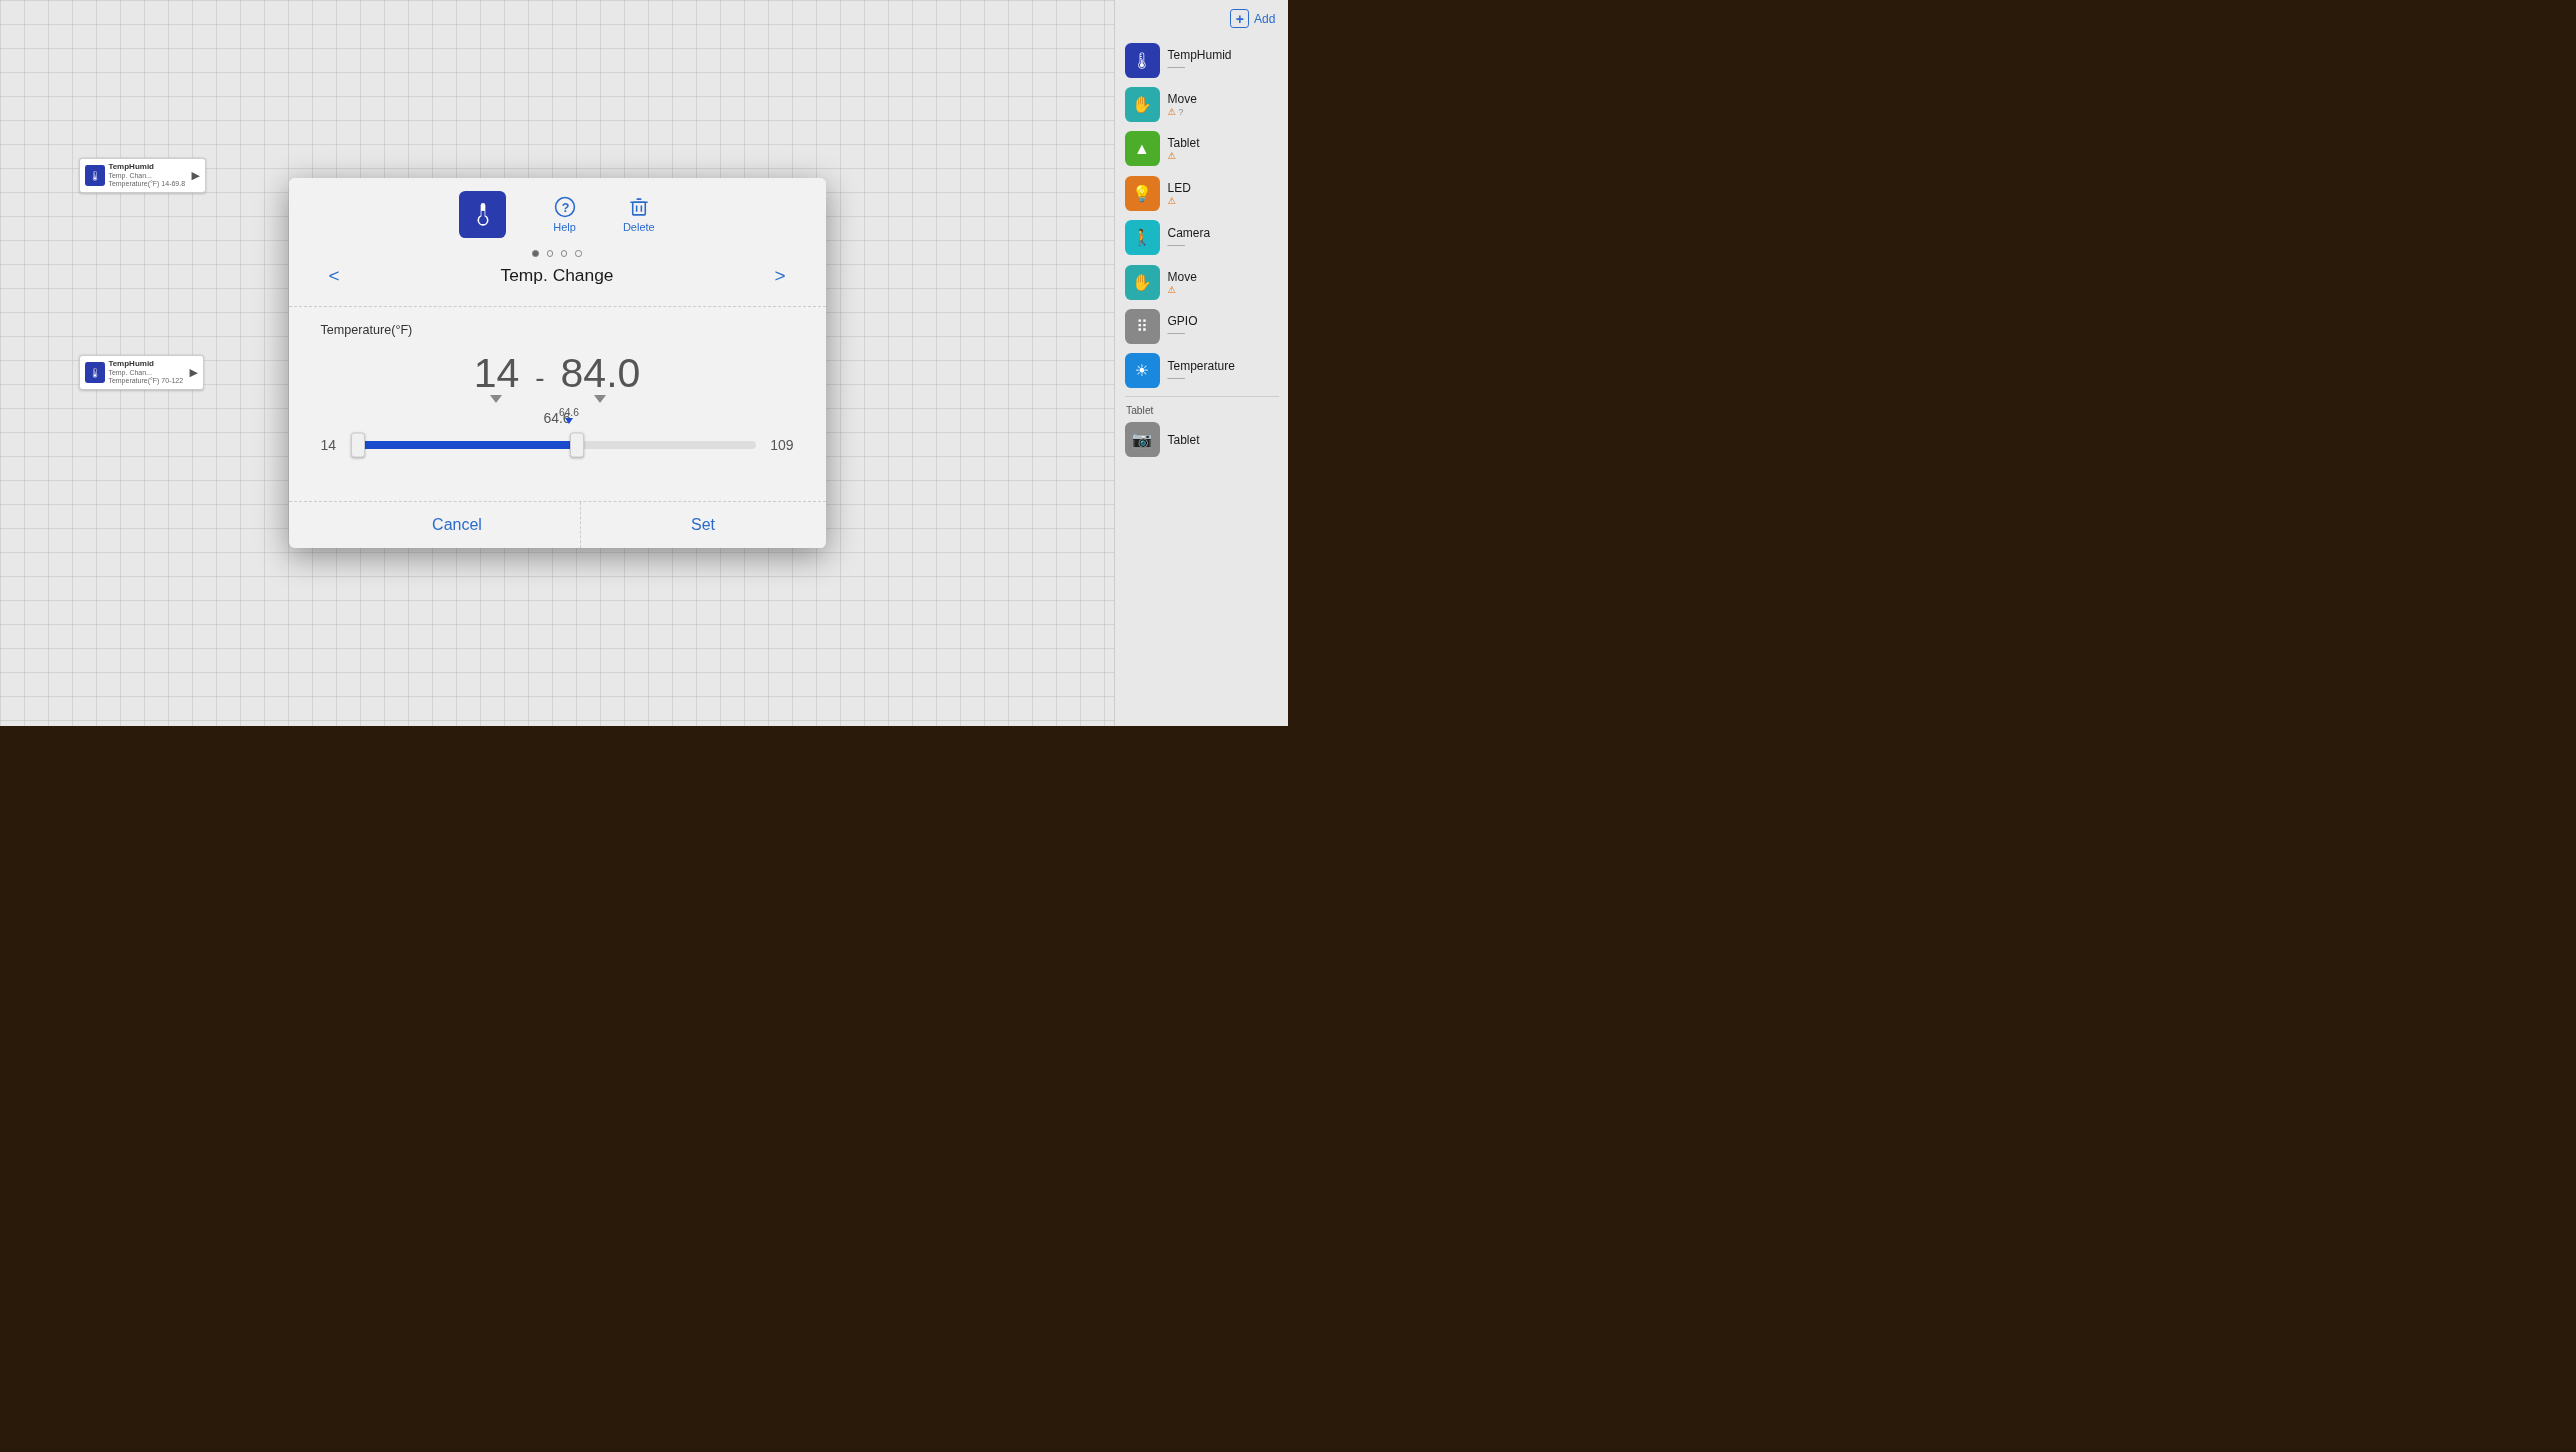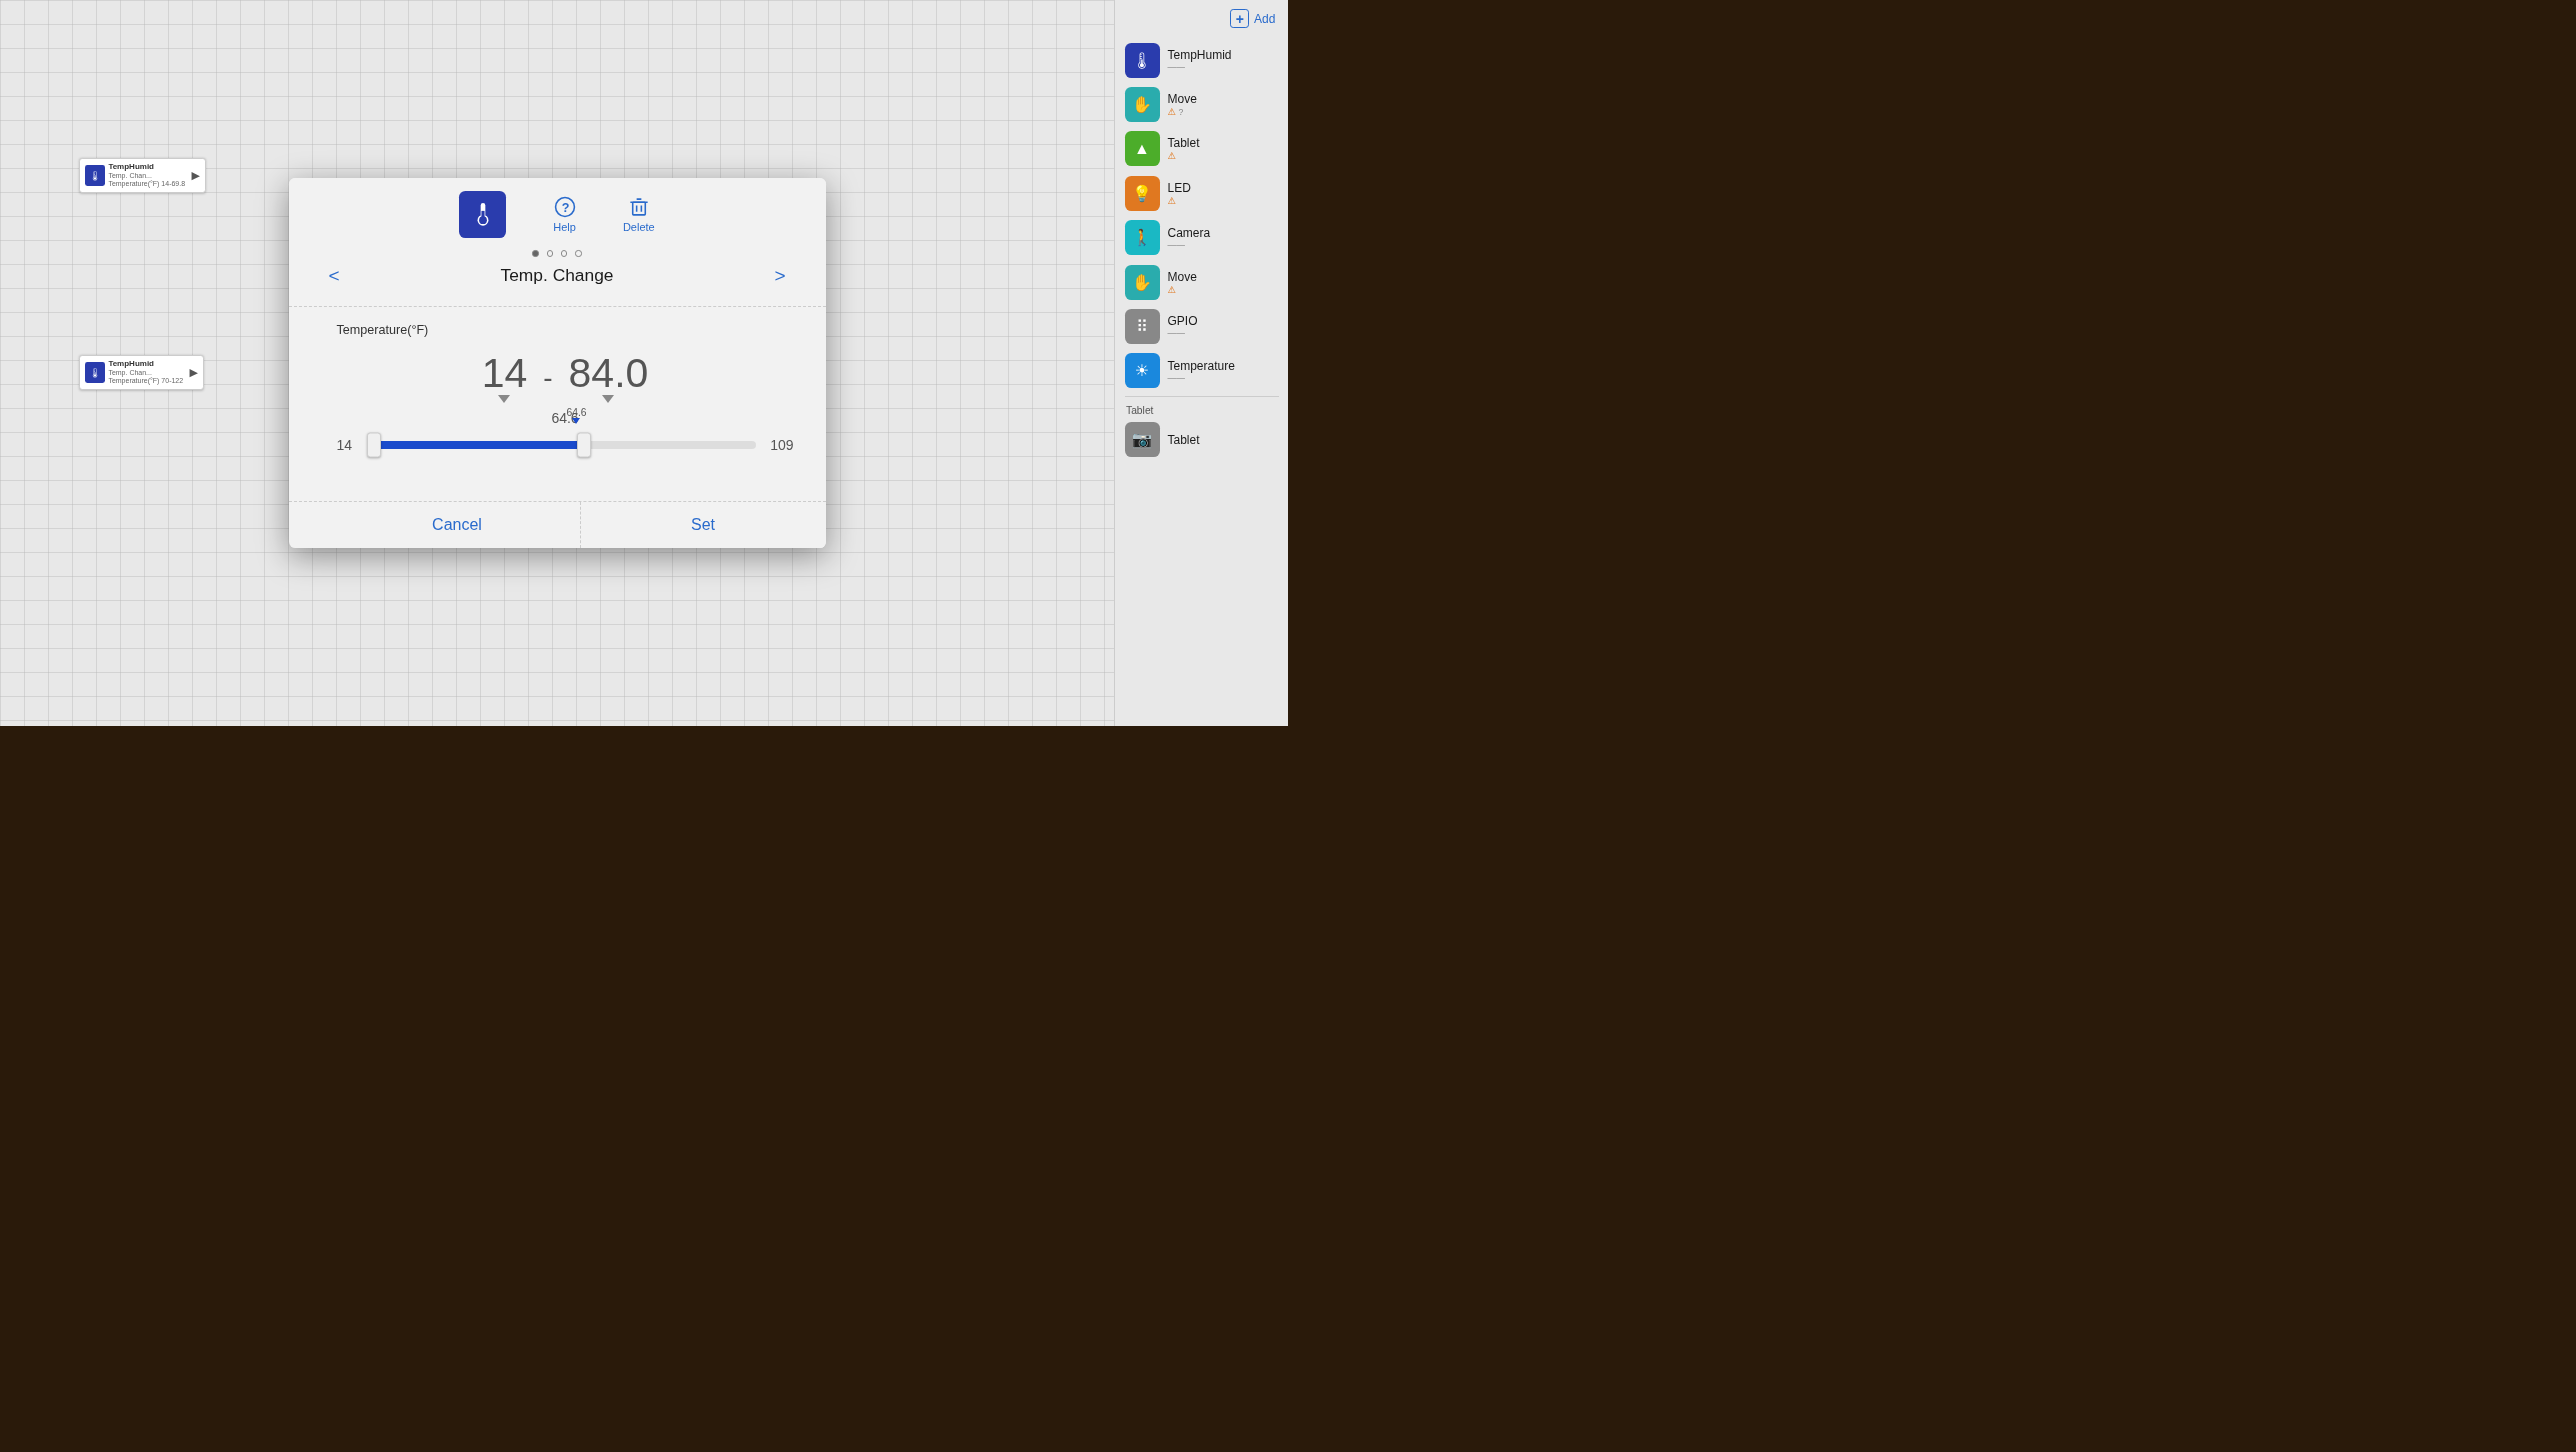--- a/index.html
+++ b/index.html
@@ -154,21 +154,20 @@
     .modal-title {
       font-size: 17.4px;
       font-weight: 500;
       color: #1a1a1a;
     }
 
     
     .modal-body {
       padding: 16px 32px;
       background: #f2f2f2;
-      margin-left: 16px;
     }
 
     .section-label {
       font-size: 12.6px;
       color: #333;
       margin-bottom: 16px;
     }
 
     
     .range-values {

